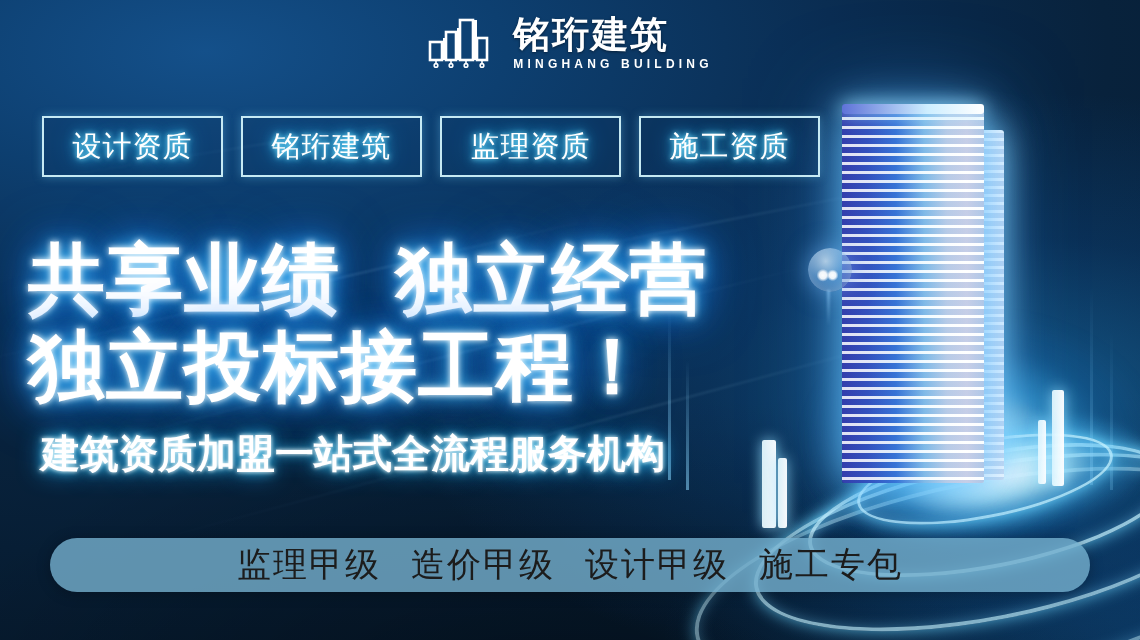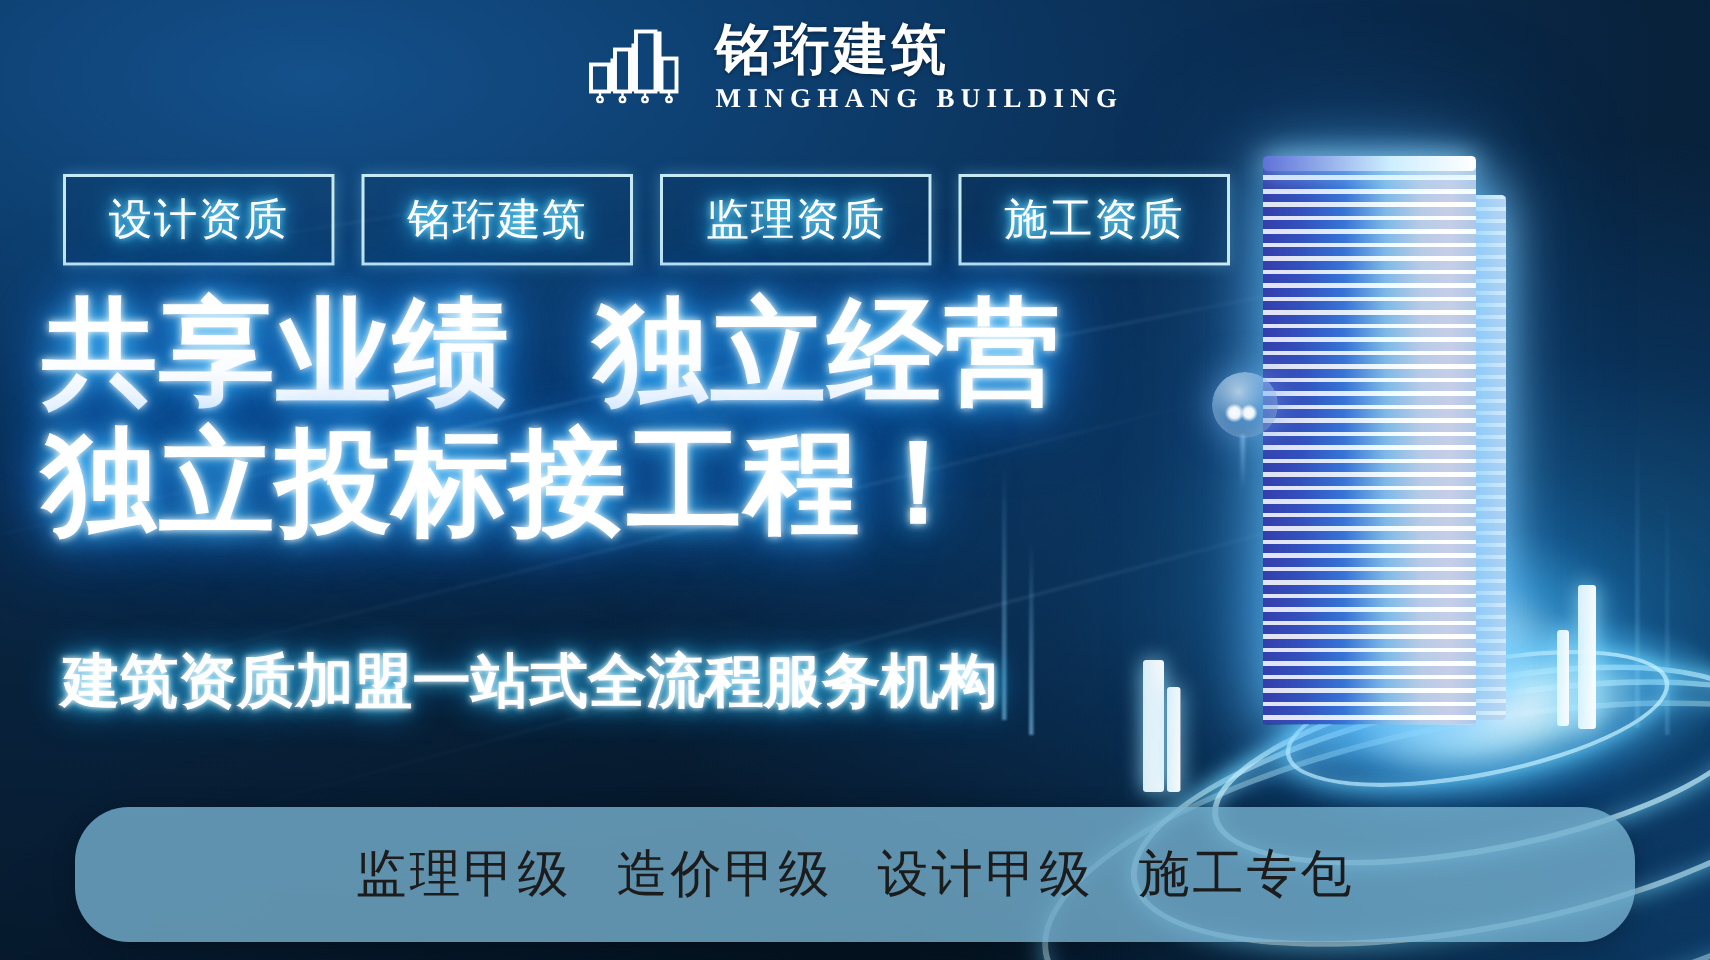--- a/index.html
+++ b/index.html
@@ -167,25 +167,25 @@
   .logo-cn {
     font-size: 37px;
     font-weight: 700;
     color: #ffffff;
     letter-spacing: 2px;
     font-family: "DejaVu Sans", "Liberation Sans", sans-serif;
     text-shadow: 0 1px 3px rgba(0,0,0,0.45);
   }
   .logo-en {
     margin-top: 5px;
-    font-size: 18px;
+    font-size: 12px;
     font-weight: 700;
     color: #ffffff;
     letter-spacing: 4.2px;
-    font-family: Liberation Serif, serif;
+    font-family: Liberation Sans, sans-serif;
   }
 
   
   .badges {
     position: absolute;
     left: 42px; top: 116px;
     display: flex;
     gap: 18px;
     z-index: 6;
   }
@@ -220,20 +220,21 @@
     color: #ffffff;
     line-height: 1.04;
     letter-spacing: 1px;
     font-family: "DejaVu Sans", "Liberation Sans", sans-serif;
     text-shadow:
       0 0 6px #ffffff,
       0 0 16px #48c8ff,
       0 0 34px #1e8ef5,
       0 0 56px rgba(20,120,255,0.8);
     white-space: pre;
+    margin-top: 44px;
   }
   .head-line.second { margin-top: 7px; }
 
   .subtitle {
     position: absolute;
     left: 30px; top: 427px;
     font-size: 39px;
     font-weight: 700;
     color: #ffffff;
     letter-spacing: 0px;
@@ -243,21 +244,21 @@
       0 0 11px #46d6ff,
       0 0 24px #1a9ef0;
     z-index: 6;
     padding-left: 11px;
   }
 
   
   .pillbar {
     position: absolute;
     left: 50px; top: 538px;
-    width: 1040px; height: 90px;
+    width: 1040px; height: 54px;
     border-radius: 36px;
     background: rgba(118,176,206,0.80);
     display: flex;
     align-items: center;
     justify-content: center;
     gap: 30px;
     z-index: 7;
     box-shadow: 0 2px 14px rgba(0,0,0,0.25);
   }
   .pill-item {

